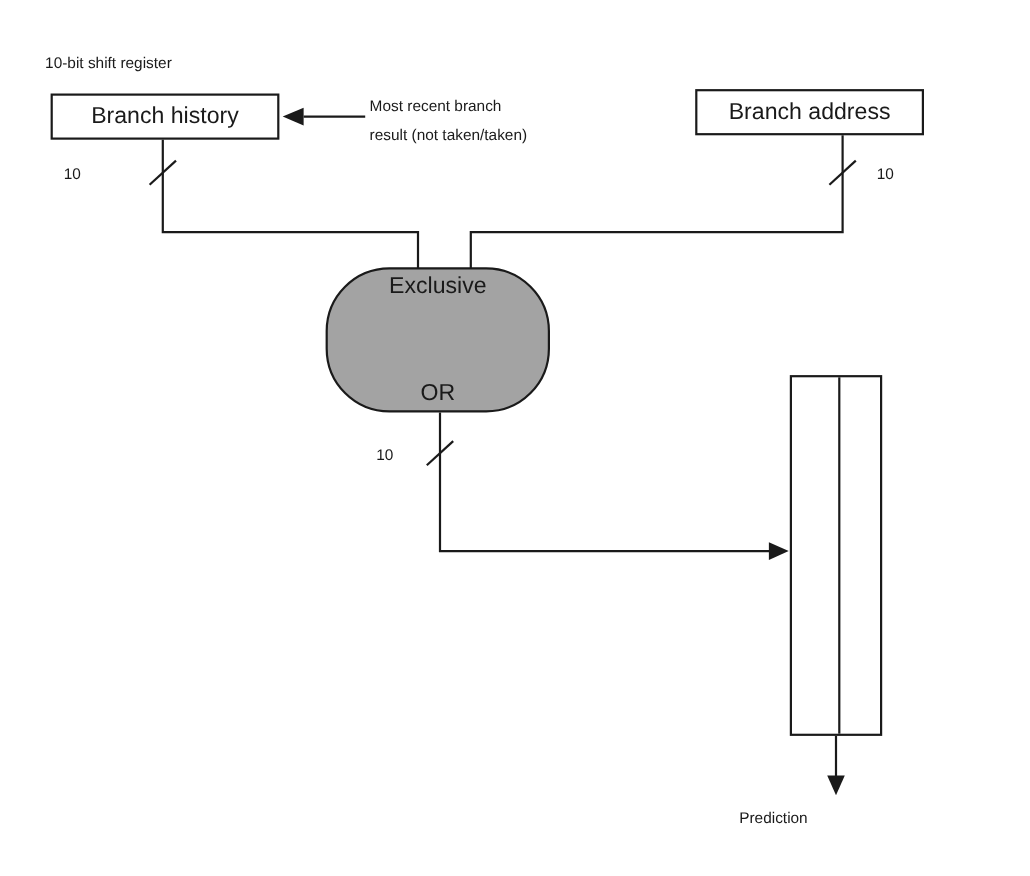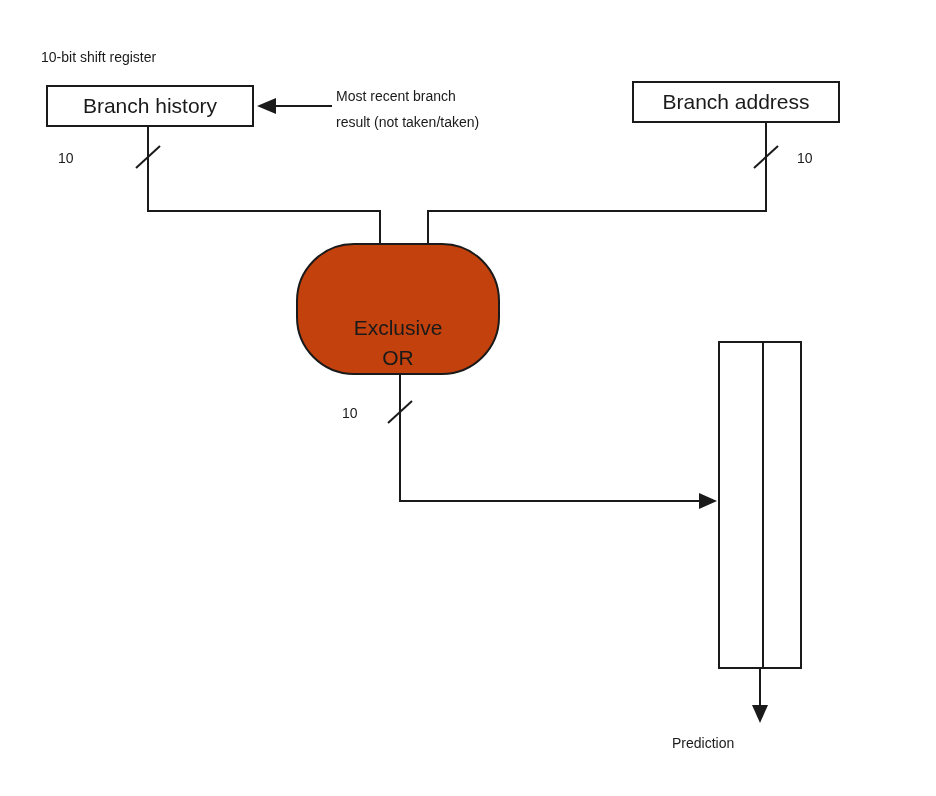--- a/index.html
+++ b/index.html
@@ -35,25 +35,25 @@
     display: flex;
     align-items: center;
     justify-content: center;
     font-size: 21px;
   }
   .xor {
     position: absolute;
     box-sizing: border-box;
     border: 2px solid #1a1a1a;
     border-radius: 58px;
-    background: #c2410c;
+    background: #a3a3a3;
     display: flex;
     flex-direction: column;
     align-items: center;
-    justify-content: flex-end;
+    justify-content: space-between;
     font-size: 21px;
     line-height: 30px;
   }
   .table {
     position: absolute;
     box-sizing: border-box;
     border: 2px solid #1a1a1a;
     background: #ffffff;
   }
   .table .divider {

